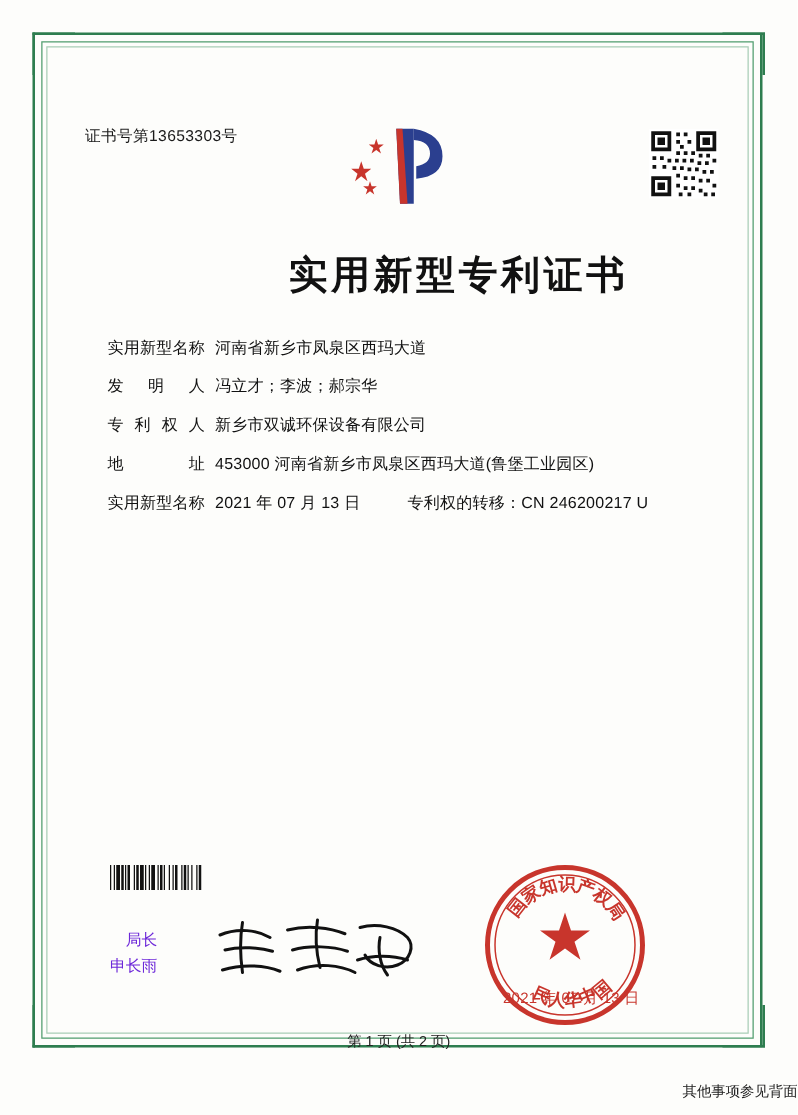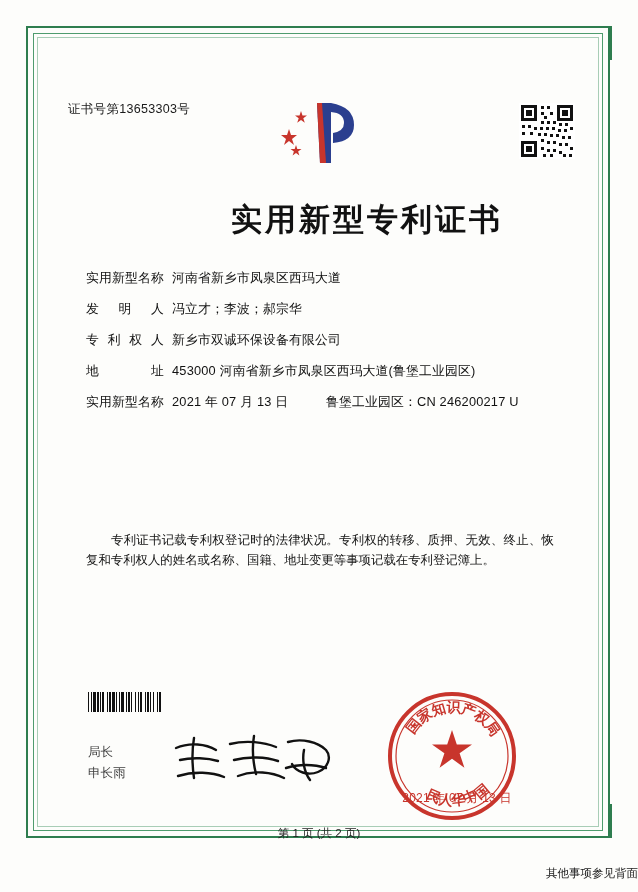--- a/index.html
+++ b/index.html
@@ -156,21 +156,22 @@
     background: #111;
     height: 100%;
   }
 
   
   .sig-label {
     position: absolute;
     left: 88px; top: 742px;
     font-size: 12.6px;
     line-height: 21px;
-    color: #404040;
+    color: #6d28d9;
+    text-align: right;
   }
   .sig-hand {
     position: absolute;
     left: 168px; top: 730px;
     width: 170px; height: 58px;
   }
 
   
   .seal {
     position: absolute;
@@ -302,27 +303,26 @@
     </div>
     <div class="frow">
       <span class="flabel spread">专利权人</span><span class="fvalue">新乡市双诚环保设备有限公司</span>
     </div>
     <div class="frow">
       <span class="flabel spread">地址</span><span class="fvalue">453000 河南省新乡市凤泉区西玛大道(鲁堡工业园区)</span>
     </div>
     <div class="frow two">
       <span class="flabel">实用新型名称</span><span class="fvalue">2021 年 07 月 13 日</span>
       <span class="second">
-        <span class="flabel2">鲁堡工业园区：</span><span class="fvalue">CN 246200217 U</span>
+        <span class="flabel2">专利权的转移：</span><span class="fvalue">CN 246200217 U</span>
       </span>
     </div>
   </div>
 
   <div class="paras">
-    <p>专利证书记载专利权登记时的法律状况。专利权的转移、质押、无效、终止、恢复和专利权人的姓名或名称、国籍、地址变更等事项记载在专利登记簿上。</p>
   </div>
 
   <div class="barcode">
       <i style="width:1px"></i>
       <i style="width:2px;background:transparent"></i>
       <i style="width:1px"></i>
       <i style="width:1px;background:transparent"></i>
       <i style="width:3px"></i>
       <i style="width:1px;background:transparent"></i>
       <i style="width:2px"></i>

